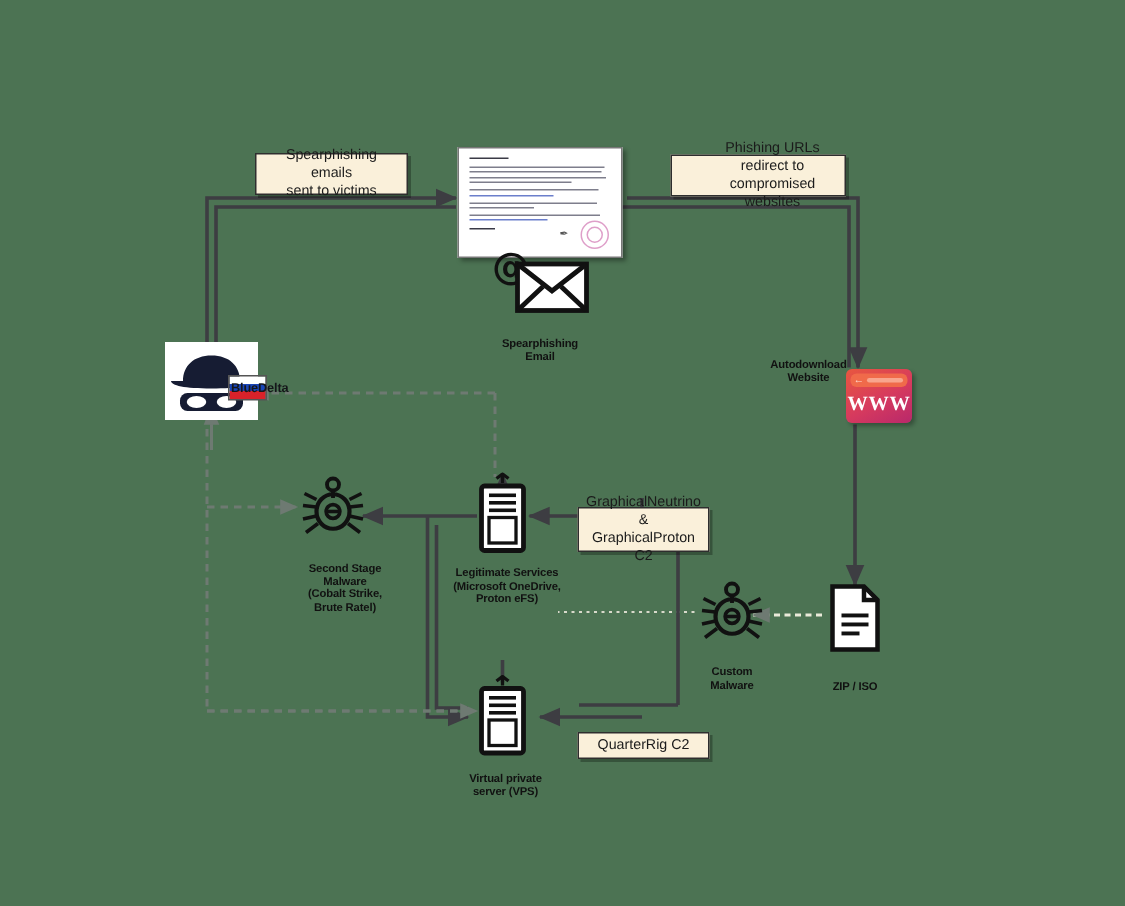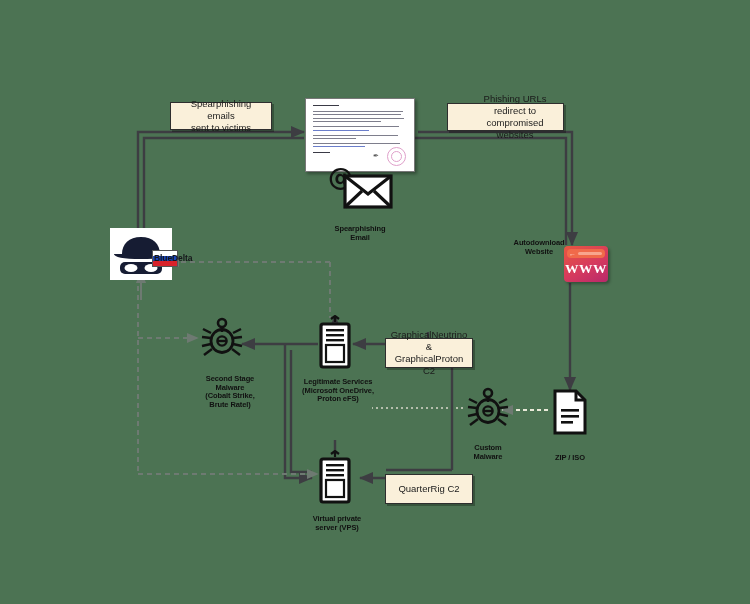--- a/index.html
+++ b/index.html
@@ -298,15 +298,15 @@
   <div class="callout" style="left:170px;top:102px;width:102px;height:28px;">Spearphishing emails
 sent to victims</div>
 
   <div class="callout" style="left:447px;top:103px;width:117px;height:28px;padding-left:24px;">Phishing URLs redirect to
 compromised websites</div>
 
 
   <div class="callout" style="left:385px;top:303px;width:88px;height:30px;margin-top:35px;">GraphicalNeutrino &amp;
 GraphicalProton C2</div>
 
-  <div class="callout" style="left:385px;top:474px;width:88px;height:30px;">QuarterRig C2</div>
+  <div class="callout" style="left:385px;top:488px;width:88px;height:18px;">QuarterRig C2</div>
 
 </div>
 
 </body></html>

